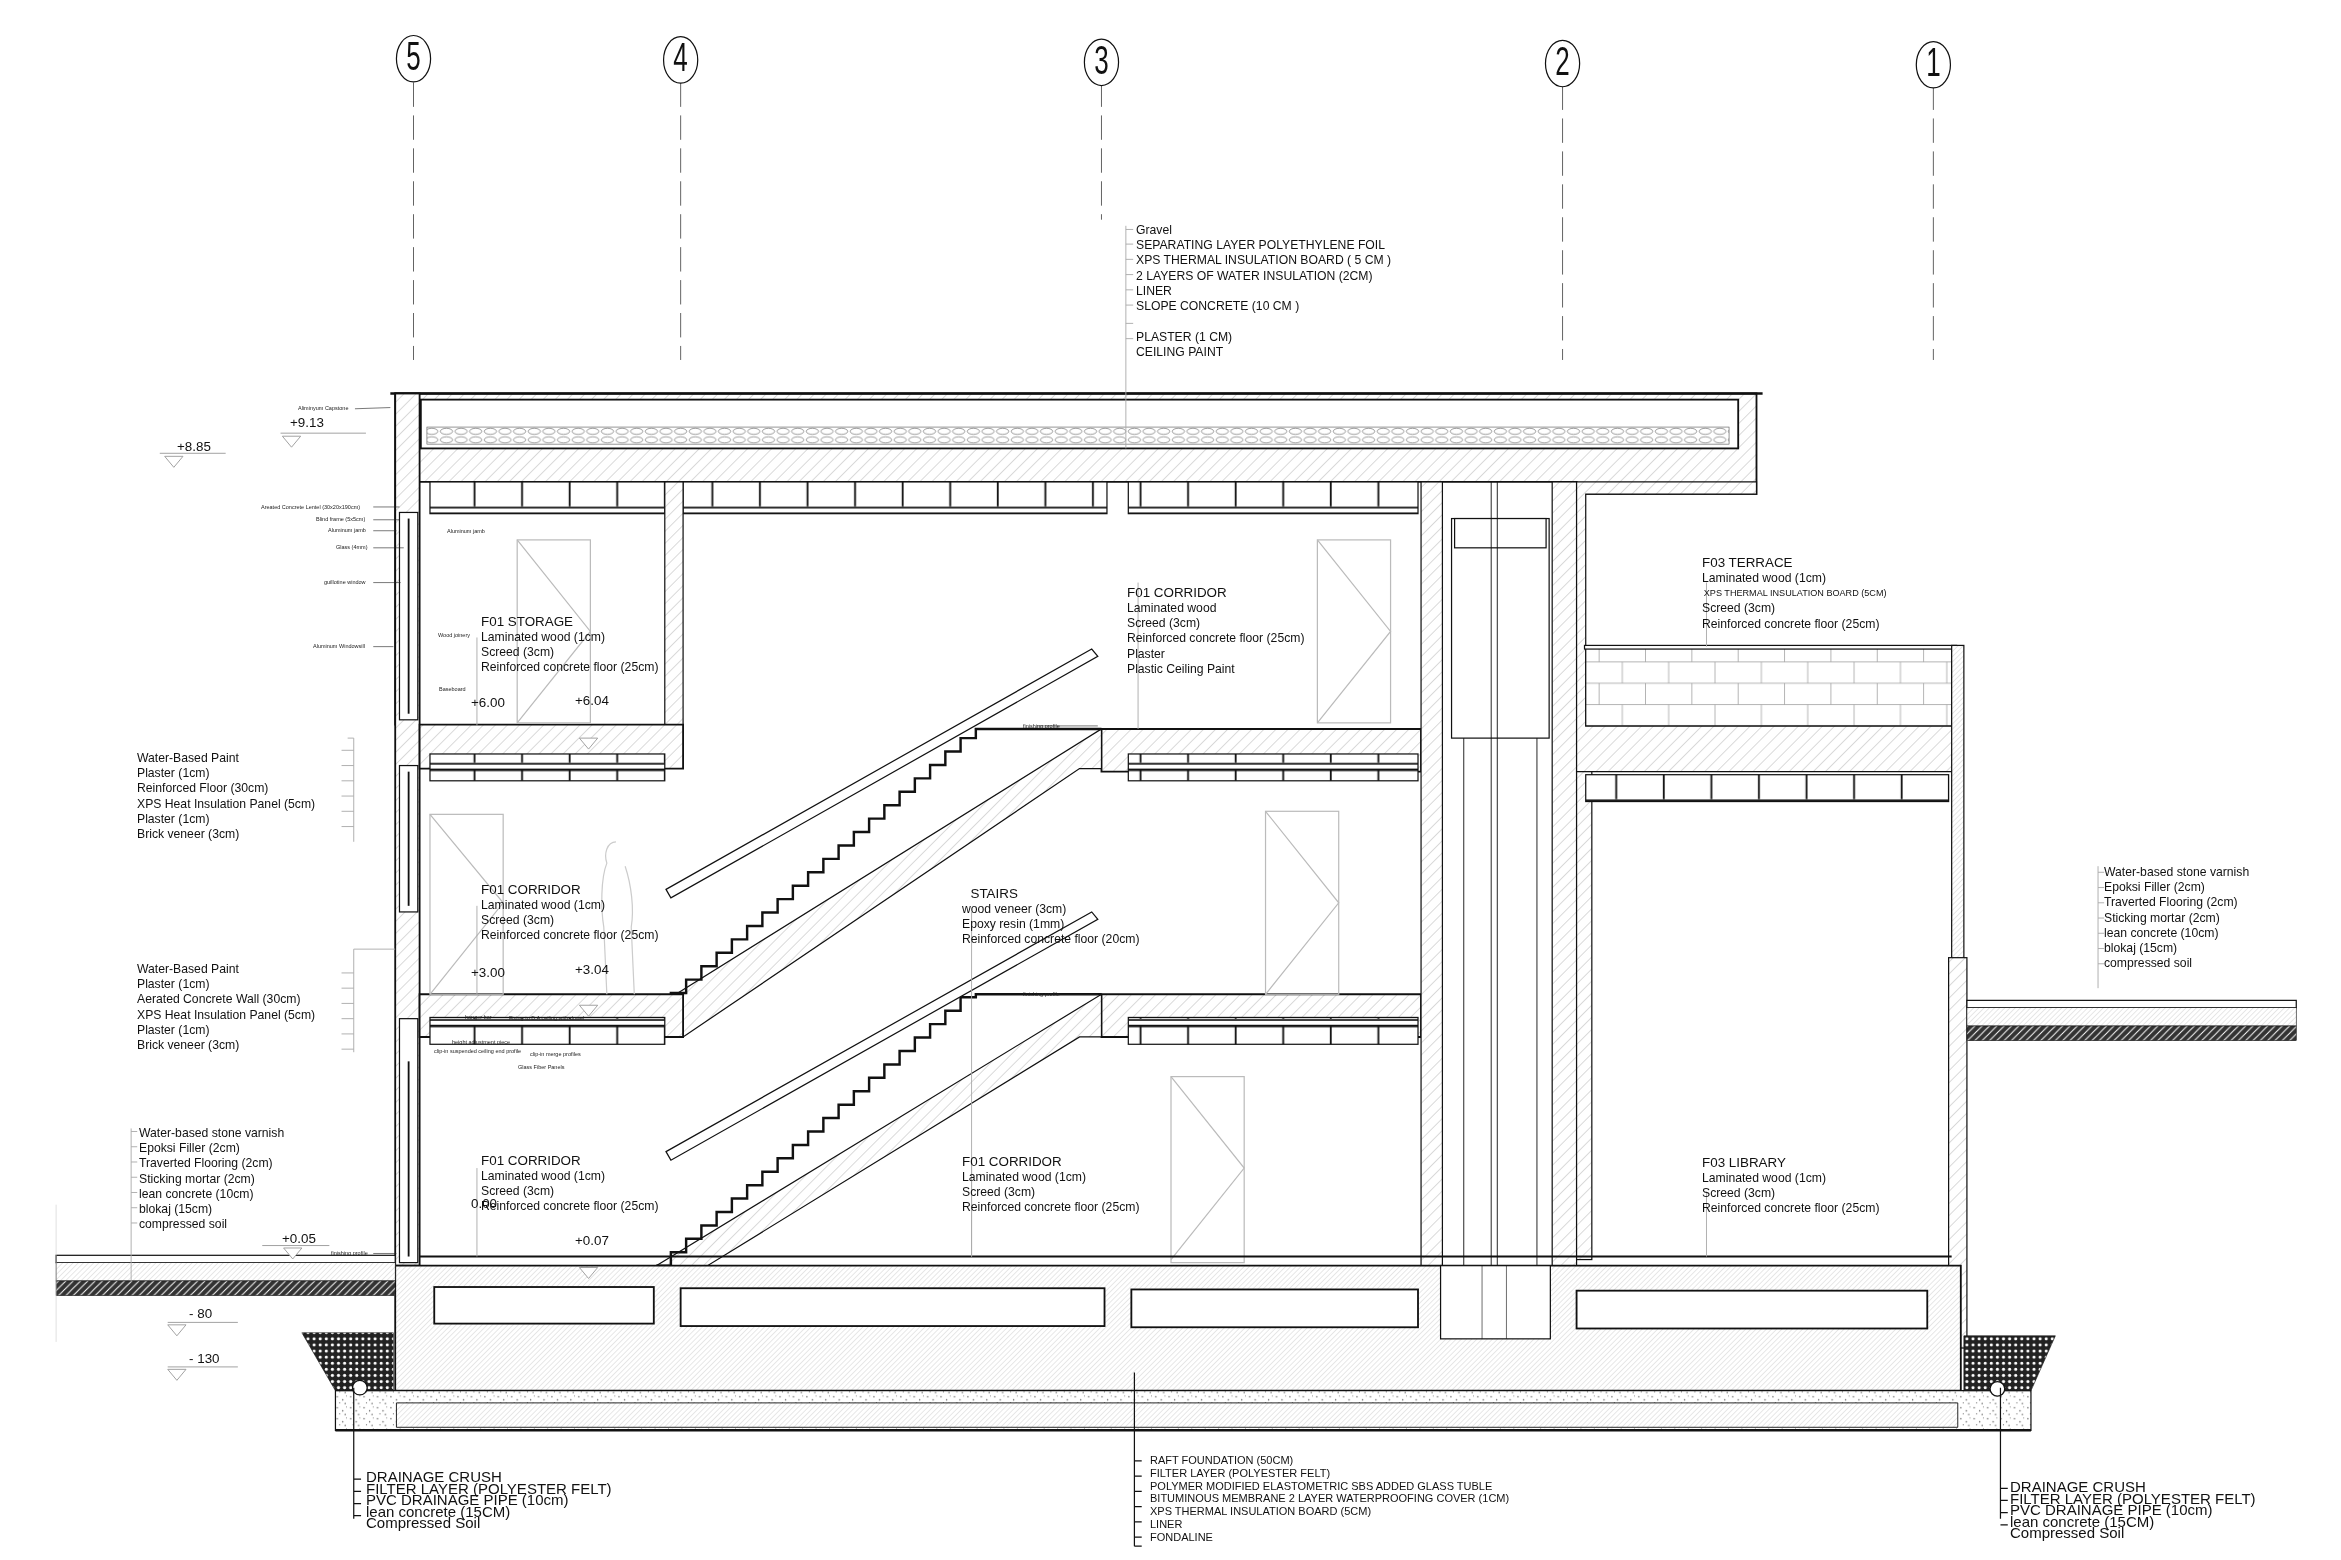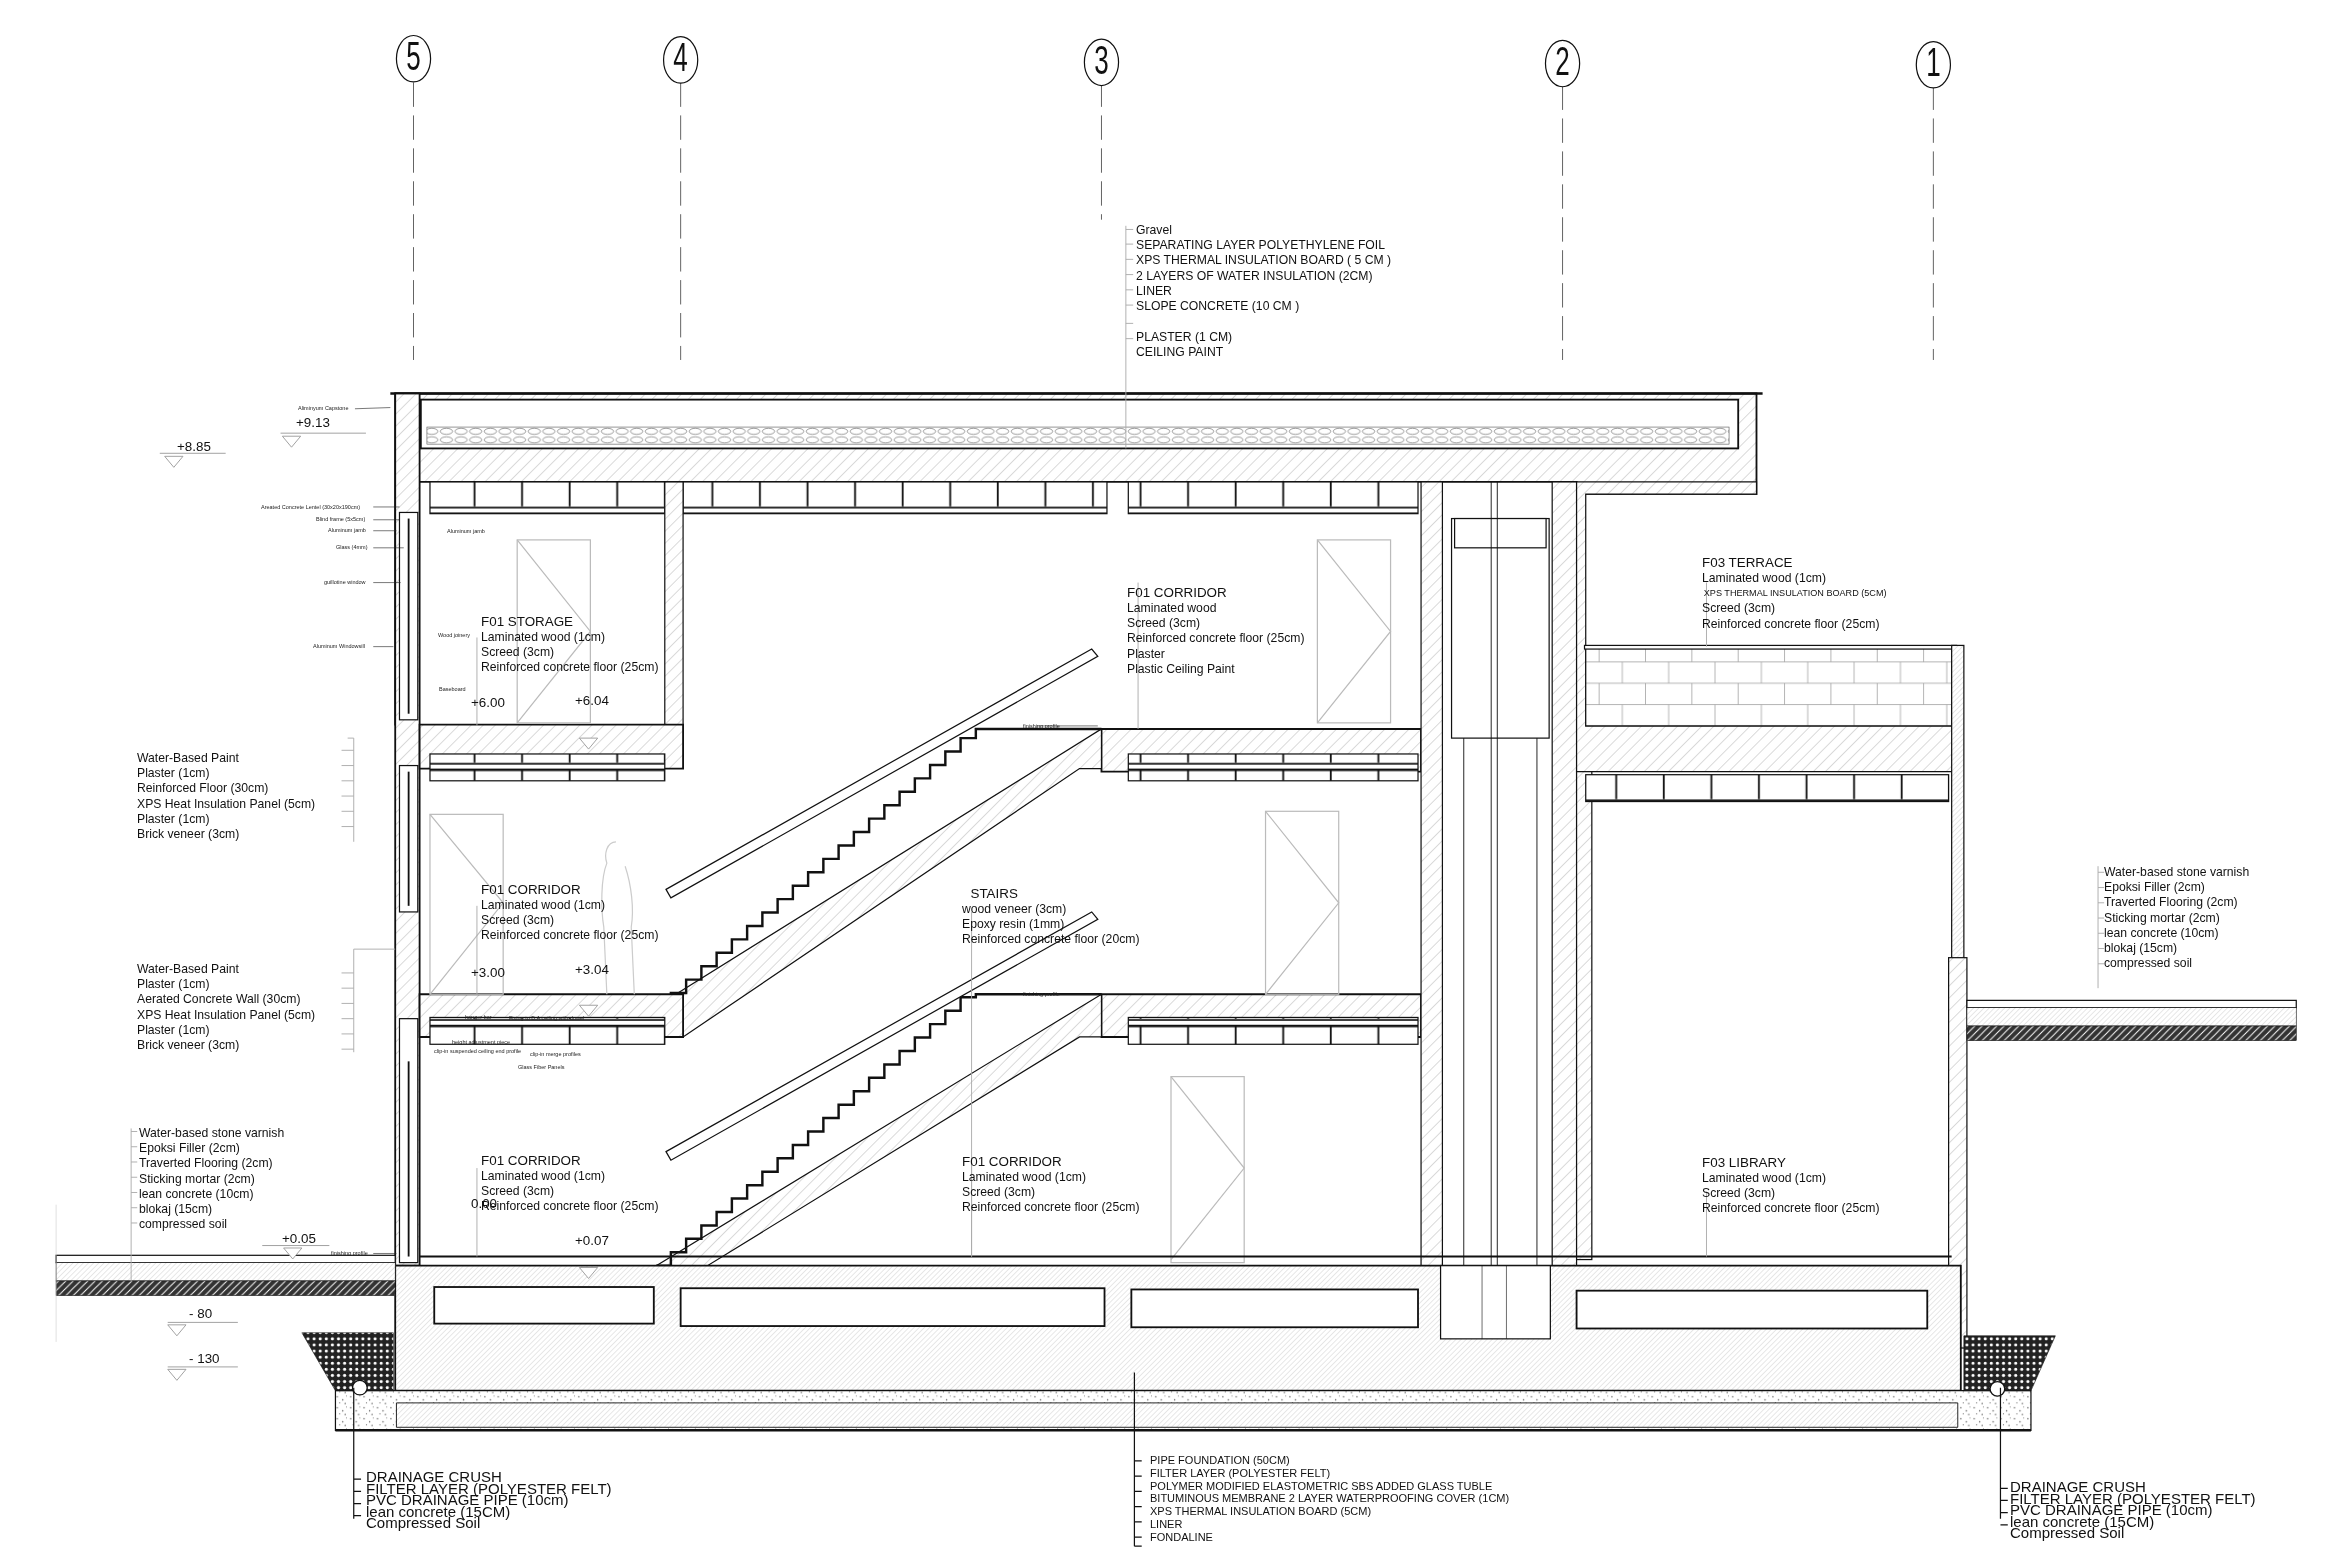--- a/index.html
+++ b/index.html
@@ -236,21 +236,21 @@
   <div class="ln">Gravel</div>
   <div class="ln">SEPARATING LAYER POLYETHYLENE FOIL</div>
   <div class="ln">XPS THERMAL INSULATION BOARD ( 5 CM )</div>
   <div class="ln">2 LAYERS OF WATER INSULATION (2CM)</div>
   <div class="ln">LINER</div>
   <div class="ln">SLOPE CONCRETE (10 CM )</div>
   <div class="ln" style="margin-top:16px">PLASTER (1 CM)</div>
   <div class="ln">CEILING PAINT</div>
 </div>
 
-<div class="lev" style="left:296px;top:415px;">+9.13</div>
+<div class="lev" style="left:290px;top:415px;">+9.13</div>
 <div class="lev" style="left:177px;top:439px;">+8.85</div>
 <div class="lev" style="left:471px;top:695px;">+6.00</div>
 <div class="lev" style="left:575px;top:693px;">+6.04</div>
 <div class="lev" style="left:471px;top:965px;">+3.00</div>
 <div class="lev" style="left:575px;top:962px;">+3.04</div>
 <div class="lev" style="left:282px;top:1231px;">+0.05</div>
 <div class="lev" style="left:471px;top:1196px;">0.00</div>
 <div class="lev" style="left:575px;top:1233px;">+0.07</div>
 <div class="lev" style="left:189px;top:1306px;">- 80</div>
 <div class="lev" style="left:189px;top:1351px;">- 130</div>
@@ -368,21 +368,21 @@
   <div class="ln">Water-based stone varnish</div>
   <div class="ln">Epoksi Filler (2cm)</div>
   <div class="ln">Traverted Flooring (2cm)</div>
   <div class="ln">Sticking mortar (2cm)</div>
   <div class="ln">lean concrete (10cm)</div>
   <div class="ln">blokaj (15cm)</div>
   <div class="ln">compressed soil</div>
 </div>
 
 <div class="block" style="left:1150px;top:1454px;">
-  <div class="t18">PIPE FOUNDATION (50CM)</div>
+  <div class="t18">RAFT FOUNDATION (50CM)</div>
   <div class="t18">FILTER LAYER (POLYESTER FELT)</div>
   <div class="t18">POLYMER MODIFIED ELASTOMETRIC SBS ADDED GLASS TUBLE</div>
   <div class="t18">BITUMINOUS MEMBRANE 2 LAYER WATERPROOFING COVER (1CM)</div>
   <div class="t18">XPS THERMAL INSULATION BOARD (5CM)</div>
   <div class="t18">LINER</div>
   <div class="t18">FONDALINE</div>
 </div>
 
 <div class="block" style="left:366px;top:1471px;">
   <div class="t16">DRAINAGE CRUSH</div>

